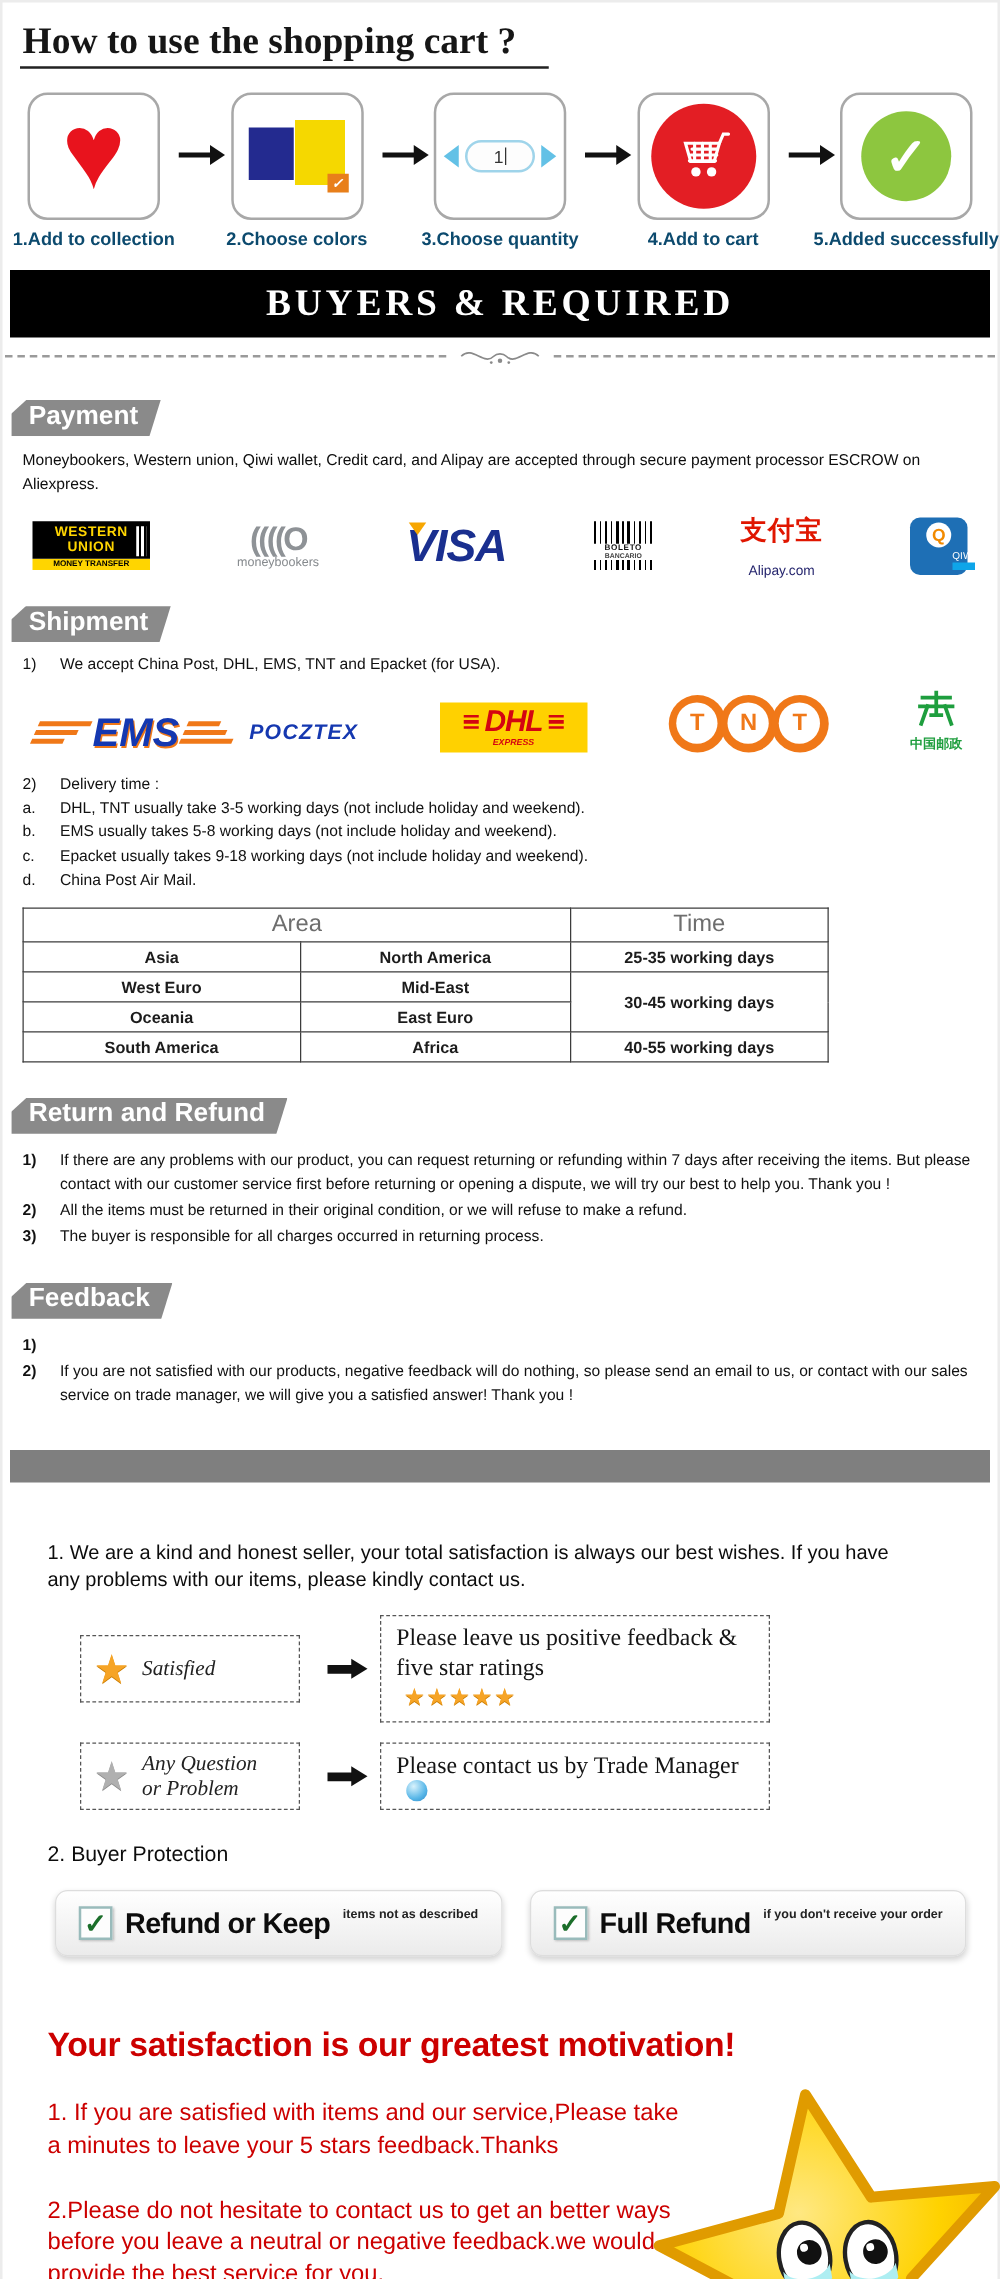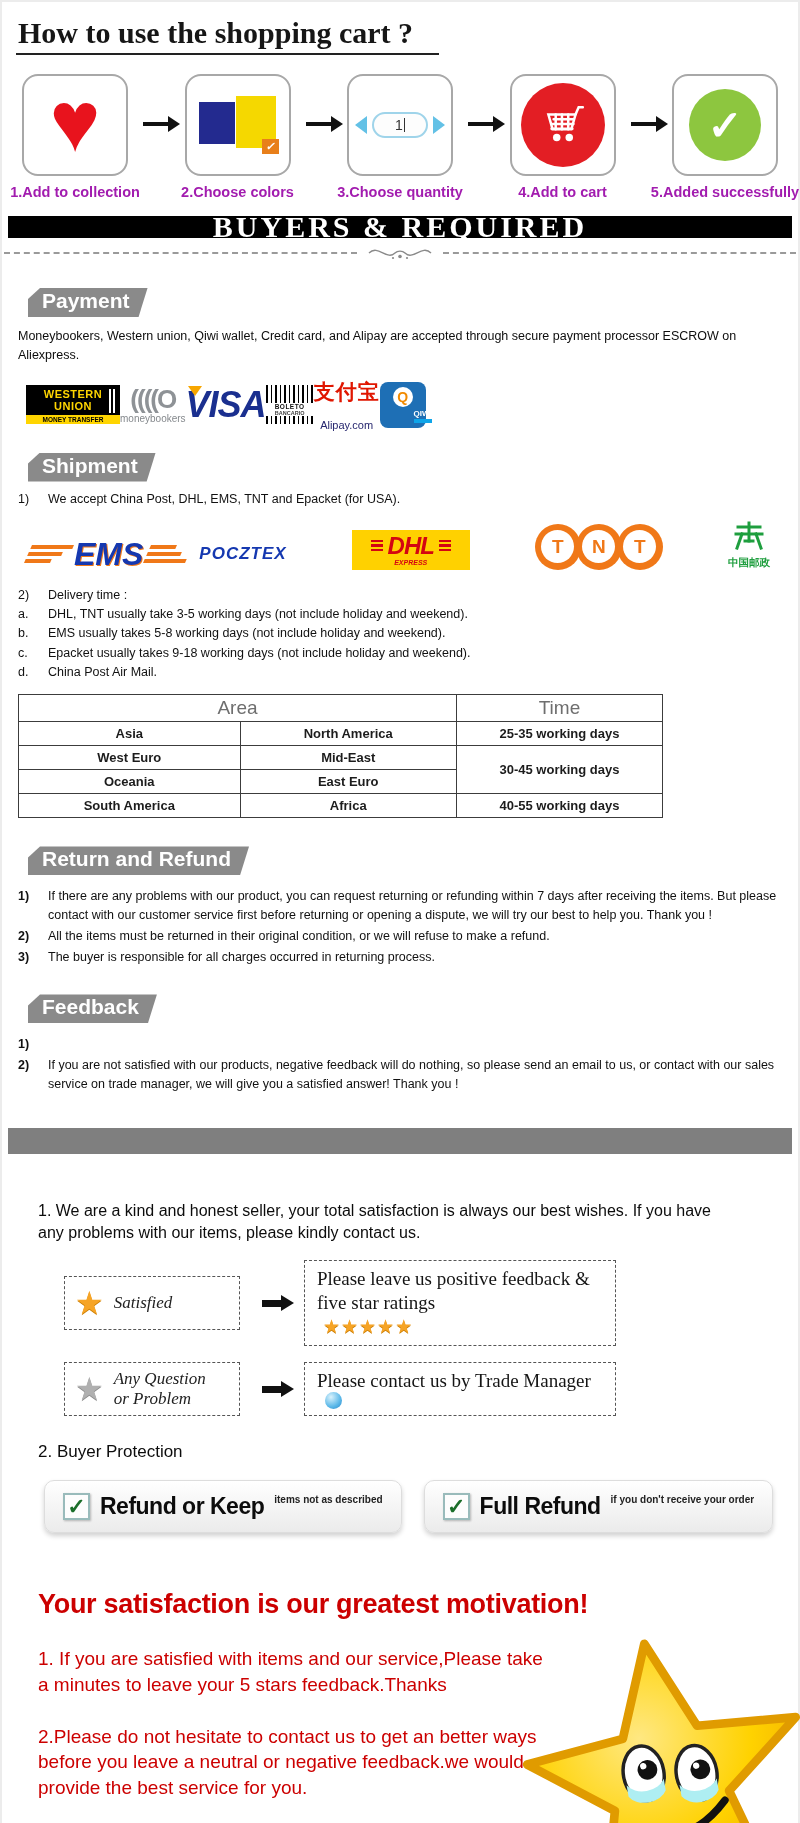--- a/index.html
+++ b/index.html
@@ -11,55 +11,55 @@
   
   .title { margin:16px 0 0 16px; }
   .title span { font-family:"Liberation Serif", serif; font-size:30px; font-weight:700;
                 color:#161616; border-bottom:2px solid #222; padding:0 26px 4px 2px; }
 
   
   .steps { display:flex; justify-content:space-between; align-items:flex-start; padding:24px 12px 0; }
   .step { display:flex; flex-direction:column; align-items:center; width:126px; }
   .step-card { width:106px; height:102px; border:2px solid #a8a8a8; border-radius:16px;
                background:#fff; display:flex; align-items:center; justify-content:center; }
-  .step-label { margin-top:8px; font-size:14.5px; font-weight:700; white-space:nowrap; color:#a21caf; }
+  .step-label { margin-top:8px; font-size:14.5px; font-weight:700; white-space:nowrap; color:#0c4a6e; }
   .step-arrow { margin-top:48px; position:relative; width:26px; height:4px; background:#111; flex:none; }
   .step-arrow::after { content:""; position:absolute; right:-11px; top:-6px;
                border-left:12px solid #111; border-top:8px solid transparent; border-bottom:8px solid transparent; }
   .heart { font-size:86px; color:#e8131d; line-height:1; margin-top:-8px; }
   .swatches { position:relative; width:78px; height:62px; }
   .sw-blue { position:absolute; left:0; top:8px; width:36px; height:42px; background:#232a8f; }
   .sw-yellow { position:absolute; left:37px; top:2px; width:40px; height:52px; background:#f5d800; }
   .sw-check { position:absolute; right:-2px; bottom:2px; width:17px; height:15px; background:#e87f1a;
               color:#fff; font-size:11px; font-weight:700; display:flex; align-items:center; justify-content:center; }
   .qty { display:flex; align-items:center; gap:5px; }
   .qty-left { width:0; height:0; border-top:9px solid transparent; border-bottom:9px solid transparent; border-right:12px solid #63c1e6; }
   .qty-right { width:0; height:0; border-top:9px solid transparent; border-bottom:9px solid transparent; border-left:12px solid #63c1e6; }
   .qty-box { width:56px; height:26px; border:2px solid #9fd4ea; border-radius:13px; background:#fdfdfd;
              display:flex; align-items:center; justify-content:center; font-size:14px; color:#333; }
   .qty-cursor { display:inline-block; width:1px; height:14px; background:#333; margin-left:1px; }
   .cart-circle { width:84px; height:84px; border-radius:50%; background:#e31e24; display:flex; align-items:center; justify-content:center; }
   .check-circle { width:72px; height:72px; border-radius:50%; background:#8dc63f; display:flex; align-items:center; justify-content:center;
                   color:#fff; font-size:42px; font-weight:700; }
 
   
-  .banner { margin:16px 8px 0; background:#000; height:22px; display:flex; align-items:center; justify-content:center; }
+  .banner { margin:16px 8px 0; background:#000; height:54px; display:flex; align-items:center; justify-content:center; }
   .banner span { font-family:"Liberation Serif", serif; font-size:30px; font-weight:700; color:#fff; letter-spacing:3px; }
   .orn-divider { margin:6px 4px 0; display:flex; align-items:center; }
   .orn-divider .dash { flex:1; border-top:2px dashed #9a9a9a; height:0; }
   .orn-divider svg { margin:0 8px; }
 
   
-  .tag { display:inline-block; margin-left:28px; background:#8a8a8a; color:#fff; font-size:21px; font-weight:700;
+  .tag { display:inline-block; margin-left:9px; background:#8a8a8a; color:#fff; font-size:21px; font-weight:700;
          padding:1px 18px 4px 14px; clip-path:polygon(12px 0,100% 0,calc(100% - 9px) 100%,0 100%,0 38%); }
 
   
   .payment { margin-top:26px; }
   .pay-desc { margin:10px 18px 0; font-size:12.5px; line-height:1.5; color:#0d0d0d; max-width:760px; }
-  .pay-logos { display:flex; align-items:center; margin:16px 26px 0; height:48px; }
+  .pay-logos { display:flex; align-items:center; justify-content:space-between; margin:16px 26px 0; height:48px; }
   .wu { width:94px; }
   .wu-black { background:#000; padding:4px 4px 3px; display:flex; flex-direction:column; align-items:center; position:relative; }
   .wu-black i { position:absolute; right:3px; top:4px; width:8px; height:24px;
                 background:repeating-linear-gradient(90deg,#fff 0 2px,#000 2px 4px); }
   .wu-black span { color:#ffd500; font-weight:700; font-size:11px; line-height:1.05; letter-spacing:.5px; }
   .wu-bar { background:#ffd500; color:#000; font-size:6.5px; font-weight:700; text-align:center; padding:1px 0; }
   .mb { text-align:center; color:#8e9296; }
   .mb .glyph { font-size:26px; font-weight:700; letter-spacing:-2px; line-height:1; }
   .mb .lbl { font-size:10px; margin-top:1px; color:#85898d; }
   .visa { position:relative; font-style:italic; font-weight:700; font-size:36px; color:#1a2f8f; letter-spacing:-1px; }
@@ -69,21 +69,21 @@
   .boleto .bars { height:18px; background:repeating-linear-gradient(90deg,#000 0 2px,#fff 2px 5px,#000 5px 6px,#fff 6px 9px); }
   .boleto .bars.small { height:8px; }
   .boleto .t1 { font-size:6.5px; font-weight:700; letter-spacing:.5px; }
   .boleto .t2 { font-size:5.5px; font-weight:700; color:#444; }
   .alipay { text-align:center; }
   .alipay .cjk { font-size:21px; font-weight:700; color:#e01600; letter-spacing:1px; }
   .alipay .lbl { font-size:11px; color:#26266e; margin-top:13px; }
   .qiwi { width:46px; height:46px; background:#1e6fb5; border-radius:8px; display:flex; flex-direction:column; align-items:center; justify-content:center; }
   .qiwi .qc { width:20px; height:20px; background:#fff; border-radius:50%; color:#f28a00; font-weight:700; font-size:14px;
               display:flex; align-items:center; justify-content:center; }
-  .qiwi .lbl { color:#fff; font-size:8px; font-weight:700; margin-top:2px; border-bottom:4px solid #0ea5e9; padding-bottom:1px;margin-left:40px; }
+  .qiwi .lbl { color:#fff; font-size:8px; font-weight:400; margin-top:2px; border-bottom:6px solid #0ea5e9; padding-bottom:1px;margin-left:40px; }
 
   
   .shipment { margin-top:24px; }
   .ship-line { display:flex; margin:10px 18px 0; font-size:12.5px; }
   .ship-line .num { width:30px; flex:none; }
   .ship-logos { display:flex; align-items:flex-end; justify-content:space-between; margin:14px 30px 0 24px; height:50px; }
   .ems { display:flex; align-items:center; }
   .stripes { display:flex; flex-direction:column; gap:3px; margin:0 4px; transform:skewX(-24deg); }
   .stripes i { display:block; height:4px; background:#f07818; }
   .s1 { width:42px; } .s2 { width:34px; } .s3 { width:26px; }

